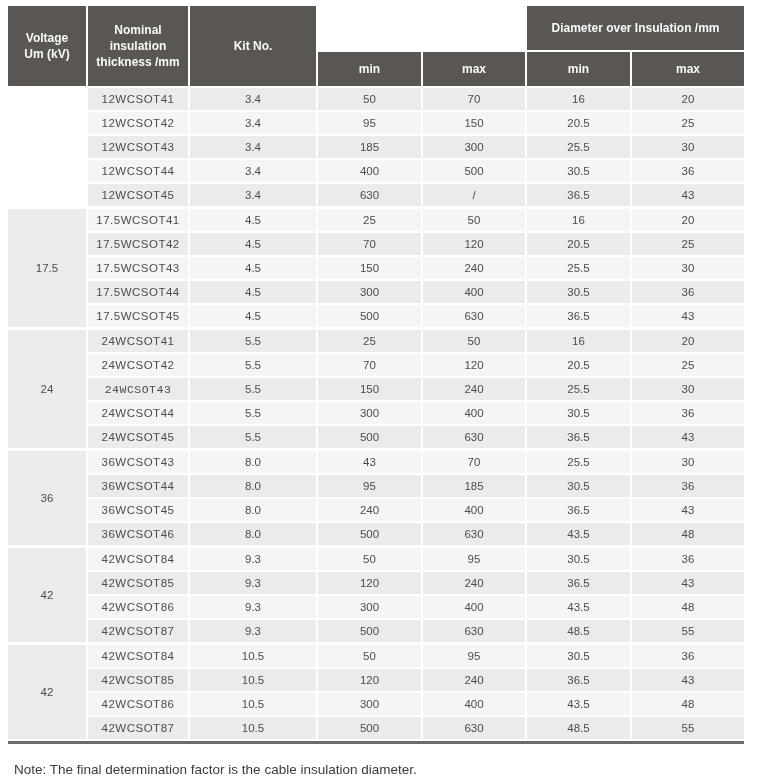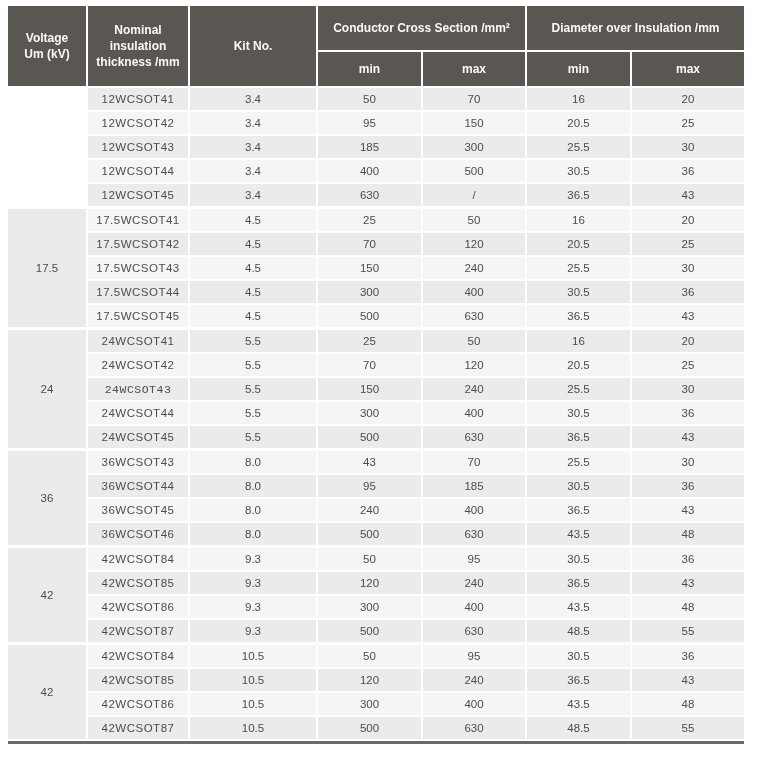--- a/index.html
+++ b/index.html
@@ -88,21 +88,20 @@
 <div class="page">
 
   <div class="spec-table">
 
     <div class="grid thead">
       <div class="hcell span2 prelines">Voltage
 Um (kV)</div>
       <div class="hcell span2 prelines">Nominal insulation
 thickness /mm</div>
       <div class="hcell span2">Kit No.</div>
-      <div class="hcell" style="grid-column:4 / span 2; grid-row:1;">Conductor Cross Section /mm²</div>
       <div class="hcell" style="grid-column:6 / span 2; grid-row:1;">Diameter over Insulation /mm</div>
       <div class="hcell" style="grid-column:4; grid-row:2;">min</div>
       <div class="hcell" style="grid-column:5; grid-row:2;">max</div>
       <div class="hcell" style="grid-column:6; grid-row:2;">min</div>
       <div class="hcell" style="grid-column:7; grid-row:2;">max</div>
     </div>
 
     <div class="tbody" id="tbody">
         <div class="tgroup">
           <div class="cell stripe-a kit" style="grid-area: 1 / 2;">12WCSOT41</div>
@@ -281,14 +280,15 @@
           <div class="cell stripe-a" style="grid-area: 4 / 4;">500</div>
           <div class="cell stripe-a" style="grid-area: 4 / 5;">630</div>
           <div class="cell stripe-a" style="grid-area: 4 / 6;">48.5</div>
           <div class="cell stripe-a" style="grid-area: 4 / 7;">55</div>
         </div>
       </div>
 
     <div class="bottom-bar"></div>
   </div>
 
+  <p class="note">Note: The final determination factor is the cable insulation diameter.</p>
 
 </div>
 
 </body></html>

